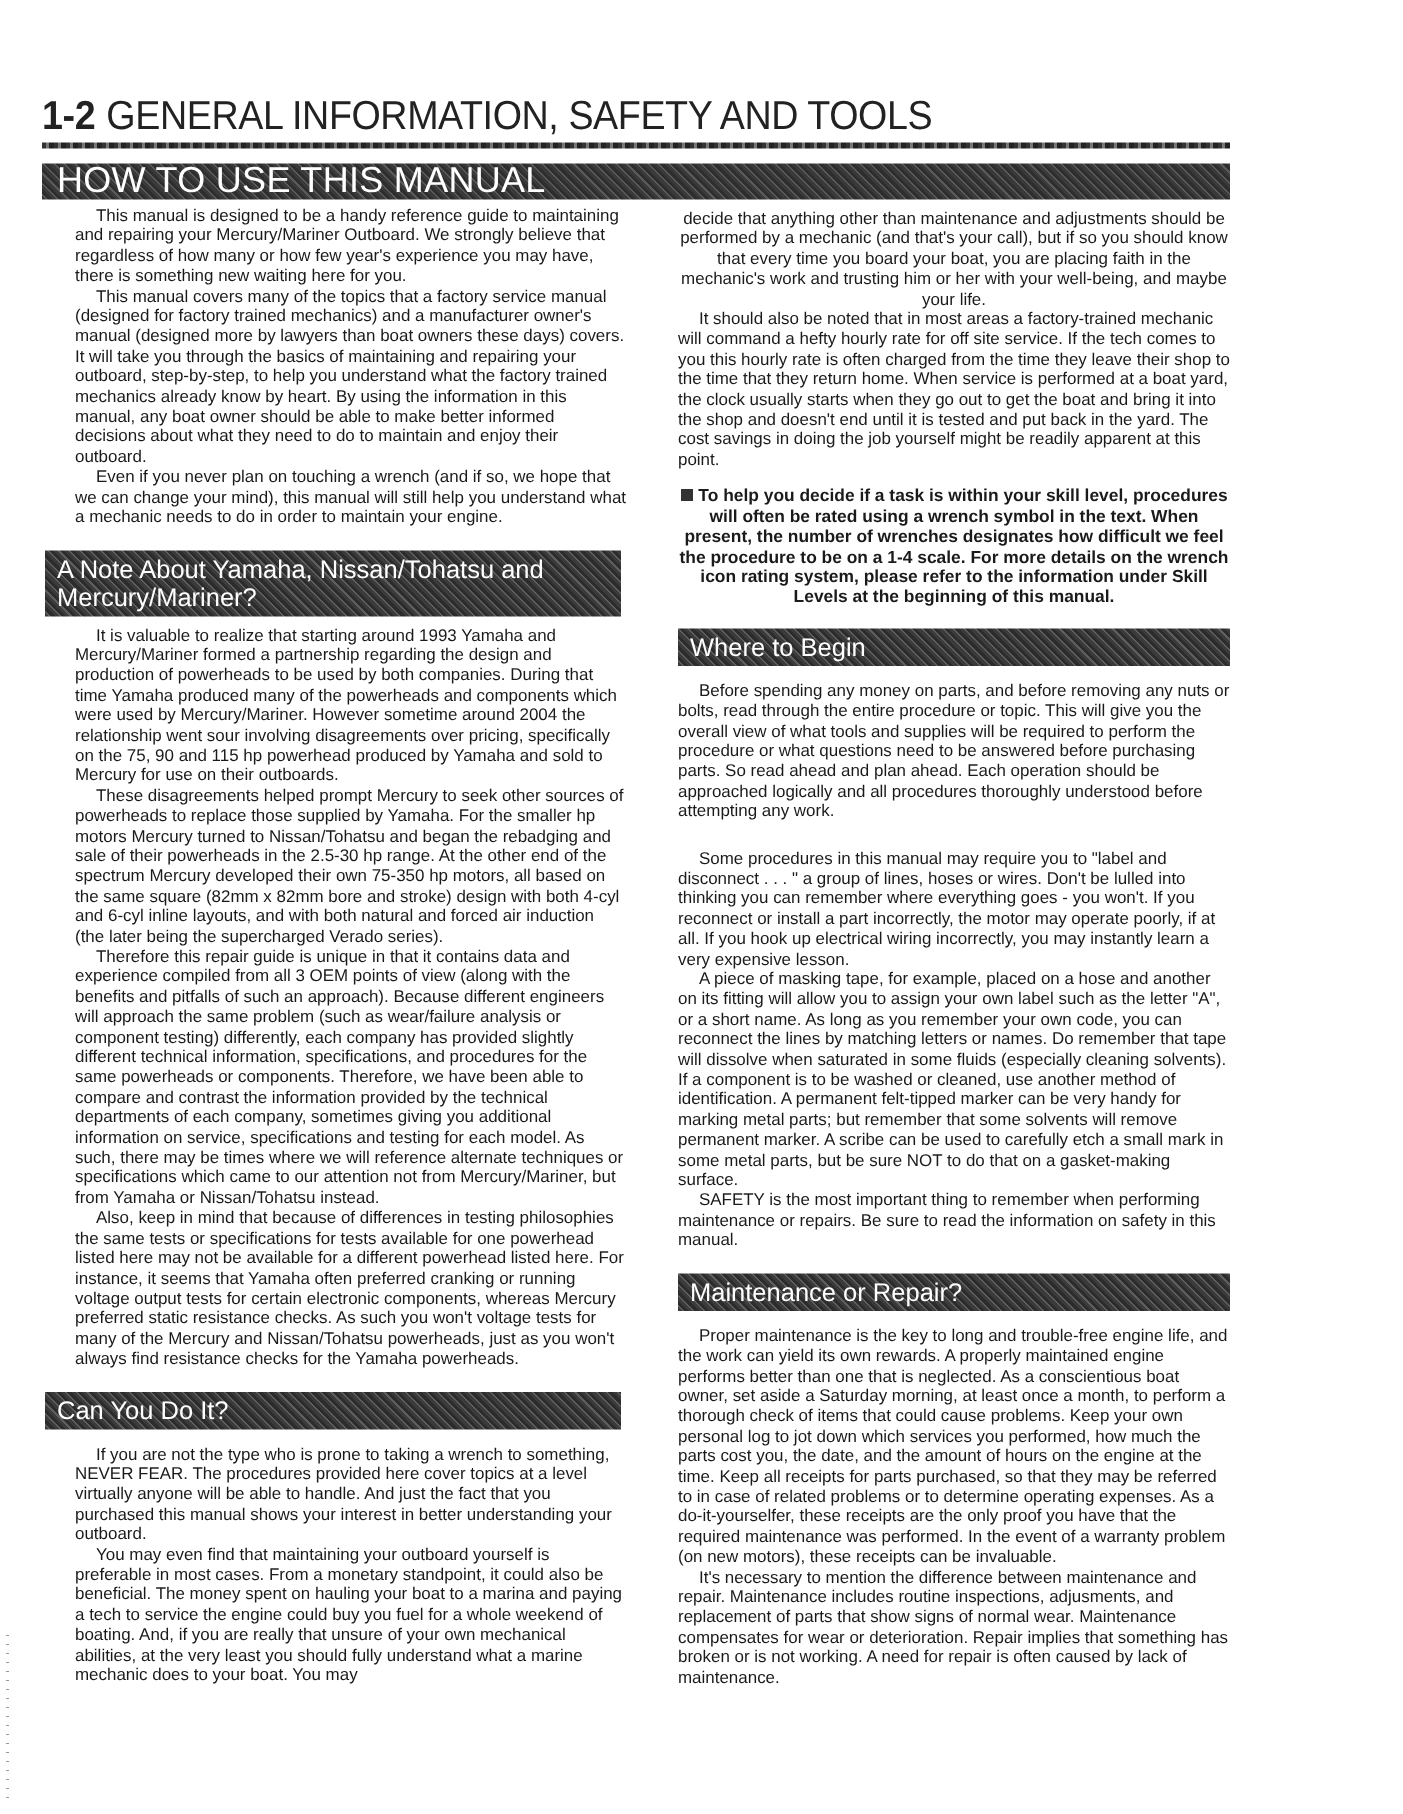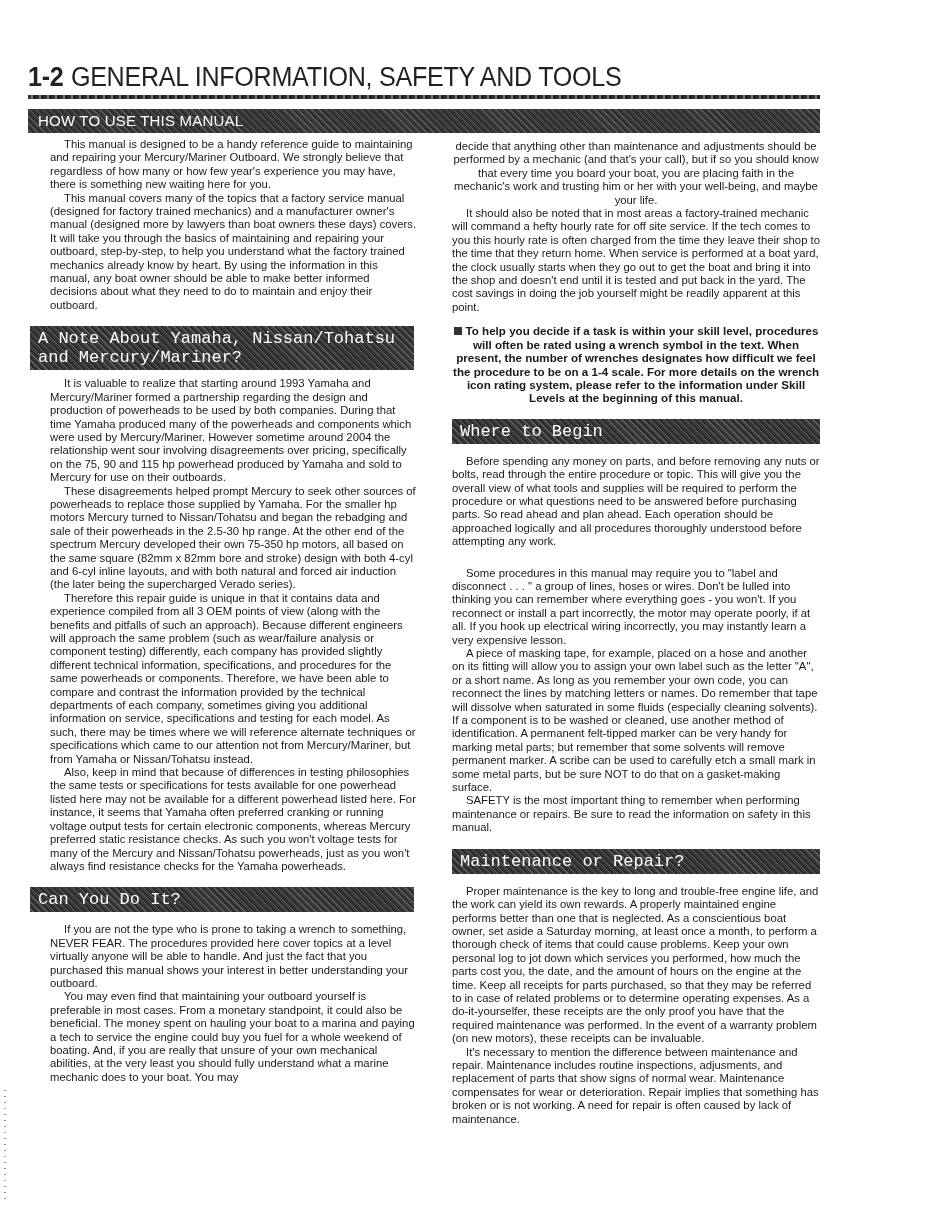--- a/index.html
+++ b/index.html
@@ -1,43 +1,44 @@
 <!DOCTYPE html>
 <html><head>
 <meta charset="utf-8">
 <style>
   html, body { margin: 0; padding: 0; background: #ffffff; }
   body { width: 935px; height: 1209px; position: relative; overflow: hidden; font-family: "Liberation Sans", sans-serif; color: #1a1a1a; }
   .page-title { position: absolute; left: 28px; top: 62px; font-size: 27px; letter-spacing: -0.3px; color: #222; white-space: nowrap; font-family: "Liberation Sans", sans-serif; transform: scaleX(0.93); transform-origin: left top; }
   .page-title .num { font-weight: bold; margin-right: 8px; }
   .title-rule { position: absolute; left: 28px; top: 95px; width: 792px; height: 4px; background: repeating-linear-gradient(90deg, #333 0 3px, #777 3px 5px, #222 5px 8px); }
-  .banner-wide { position: absolute; left: 28px; top: 109px; width: 792px; height: 24px; background: repeating-linear-gradient(45deg, #3a3a3a 0 2px, #5a5a5a 2px 3px, #2e2e2e 3px 5px); color: #fff; font-size: 15px; line-height: 24px; padding-left: 10px; box-sizing: border-box; font-weight: normal; letter-spacing: 0.2px; }
+  .banner-wide { position: absolute; left: 28px; top: 109px; width: 792px; height: 24px; background: repeating-linear-gradient(45deg, #3a3a3a 0 2px, #5a5a5a 2px 3px, #2e2e2e 3px 5px); color: #fff; font-size: 24px; line-height: 24px; padding-left: 10px; box-sizing: border-box; font-weight: normal; letter-spacing: 0.2px; }
   .col { position: absolute; font-size: 11.3px; line-height: 13.4px; text-align: left; }
   .col-left { left: 50px; top: 138px; width: 368px; }
   .col-right { left: 452px; top: 140px; width: 368px; }
   .col p { margin: 0; text-indent: 14px; }
   .col p.noindent { text-indent: 0; text-align: center; }
-  .section-head { background: repeating-linear-gradient(45deg, #3b3b3b 0 2px, #5e5e5e 2px 3px, #2c2c2c 3px 5px); color: #fff; font-size: 17px; line-height: 19px; padding: 3px 8px; margin: 0 0 7px 0; font-weight: normal; font-family: Liberation Mono, monospace; }
+  .section-head { background: repeating-linear-gradient(45deg, #3b3b3b 0 2px, #5e5e5e 2px 3px, #2c2c2c 3px 5px); color: #fff; font-size: 17px; line-height: 19px; padding: 3px 8px; margin: 0 0 7px 0; font-weight: normal; }
   .left-head { margin-left: -20px; width: 368px; }
   .gap-s { height: 10px; }
   .gap-m { height: 14px; }
   .note-bold { font-weight: bold; font-size: 11.6px; line-height: 13.4px; }
   .note-icon { display: inline-block; width: 8px; height: 8px; background: #333; margin-right: 4px; vertical-align: 0; }
   .margin-dots { position: absolute; left: 4px; top: 1090px; width: 2px; height: 110px; background: repeating-linear-gradient(180deg, #999 0 1px, transparent 1px 6px); }
 </style>
 </head>
 <body>
 
 <div class="page-title"><span class="num">1-2</span><span>GENERAL INFORMATION, SAFETY AND TOOLS</span></div>
 <div class="title-rule"></div>
 <div class="banner-wide">HOW TO USE THIS MANUAL</div>
 
 <div class="col col-left">
   <p>This manual is designed to be a handy reference guide to maintaining and repairing your Mercury/Mariner Outboard. We strongly believe that regardless of how many or how few year's experience you may have, there is something new waiting here for you.</p>
   <p>This manual covers many of the topics that a factory service manual (designed for factory trained mechanics) and a manufacturer owner's manual (designed more by lawyers than boat owners these days) covers. It will take you through the basics of maintaining and repairing your outboard, step-by-step, to help you understand what the factory trained mechanics already know by heart. By using the information in this manual, any boat owner should be able to make better informed decisions about what they need to do to maintain and enjoy their outboard.</p>
+  <p>Even if you never plan on touching a wrench (and if so, we hope that we can change your mind), this manual will still help you understand what a mechanic needs to do in order to maintain your engine.</p>
   <div class="gap-m"></div>
   <div class="section-head left-head">A Note About Yamaha, Nissan/Tohatsu and Mercury/Mariner?</div>
   <p>It is valuable to realize that starting around 1993 Yamaha and Mercury/Mariner formed a partnership regarding the design and production of powerheads to be used by both companies. During that time Yamaha produced many of the powerheads and components which were used by Mercury/Mariner. However sometime around 2004 the relationship went sour involving disagreements over pricing, specifically on the 75, 90 and 115 hp powerhead produced by Yamaha and sold to Mercury for use on their outboards.</p>
   <p>These disagreements helped prompt Mercury to seek other sources of powerheads to replace those supplied by Yamaha. For the smaller hp motors Mercury turned to Nissan/Tohatsu and began the rebadging and sale of their powerheads in the 2.5-30 hp range. At the other end of the spectrum Mercury developed their own 75-350 hp motors, all based on the same square (82mm x 82mm bore and stroke) design with both 4-cyl and 6-cyl inline layouts, and with both natural and forced air induction (the later being the supercharged Verado series).</p>
   <p>Therefore this repair guide is unique in that it contains data and experience compiled from all 3 OEM points of view (along with the benefits and pitfalls of such an approach). Because different engineers will approach the same problem (such as wear/failure analysis or component testing) differently, each company has provided slightly different technical information, specifications, and procedures for the same powerheads or components. Therefore, we have been able to compare and contrast the information provided by the technical departments of each company, sometimes giving you additional information on service, specifications and testing for each model. As such, there may be times where we will reference alternate techniques or specifications which came to our attention not from Mercury/Mariner, but from Yamaha or Nissan/Tohatsu instead.</p>
   <p>Also, keep in mind that because of differences in testing philosophies the same tests or specifications for tests available for one powerhead listed here may not be available for a different powerhead listed here. For instance, it seems that Yamaha often preferred cranking or running voltage output tests for certain electronic components, whereas Mercury preferred static resistance checks. As such you won't voltage tests for many of the Mercury and Nissan/Tohatsu powerheads, just as you won't always find resistance checks for the Yamaha powerheads.</p>
   <div class="gap-m"></div>
   <div class="section-head left-head">Can You Do It?</div>
   <div class="gap-s" style="height:4px"></div>
   <p>If you are not the type who is prone to taking a wrench to something, NEVER FEAR. The procedures provided here cover topics at a level virtually anyone will be able to handle. And just the fact that you purchased this manual shows your interest in better understanding your outboard.</p>

